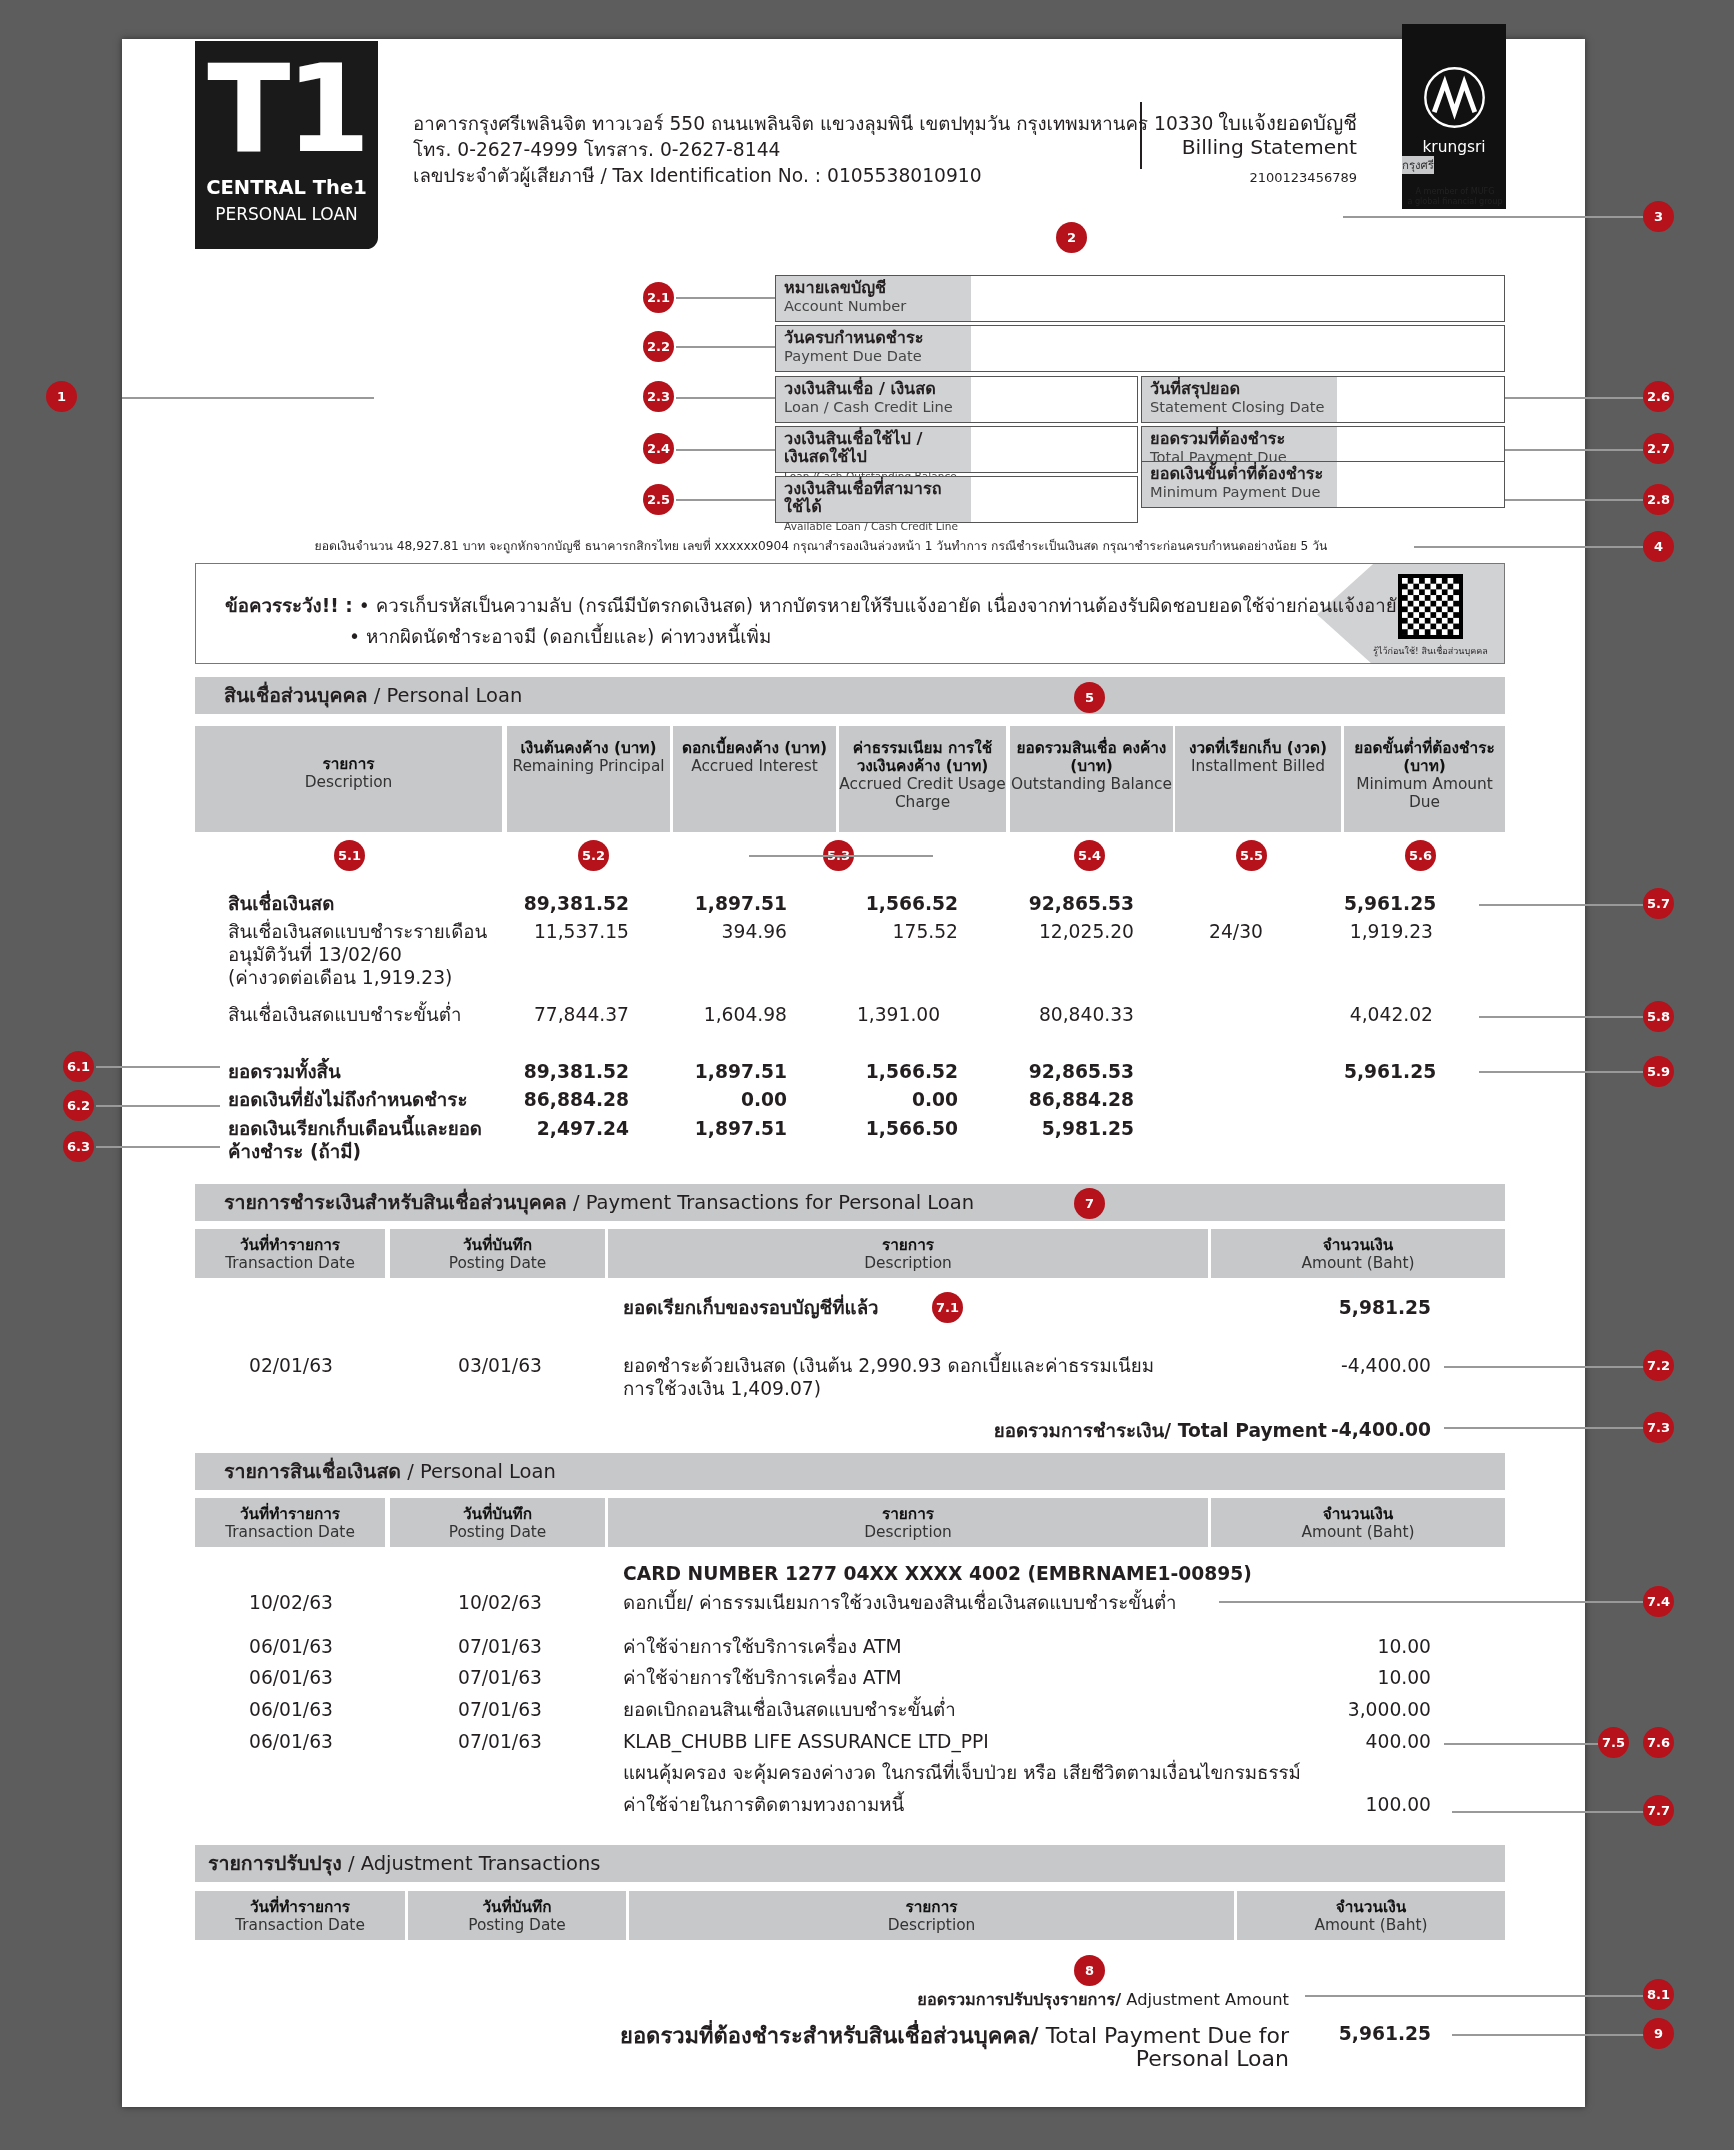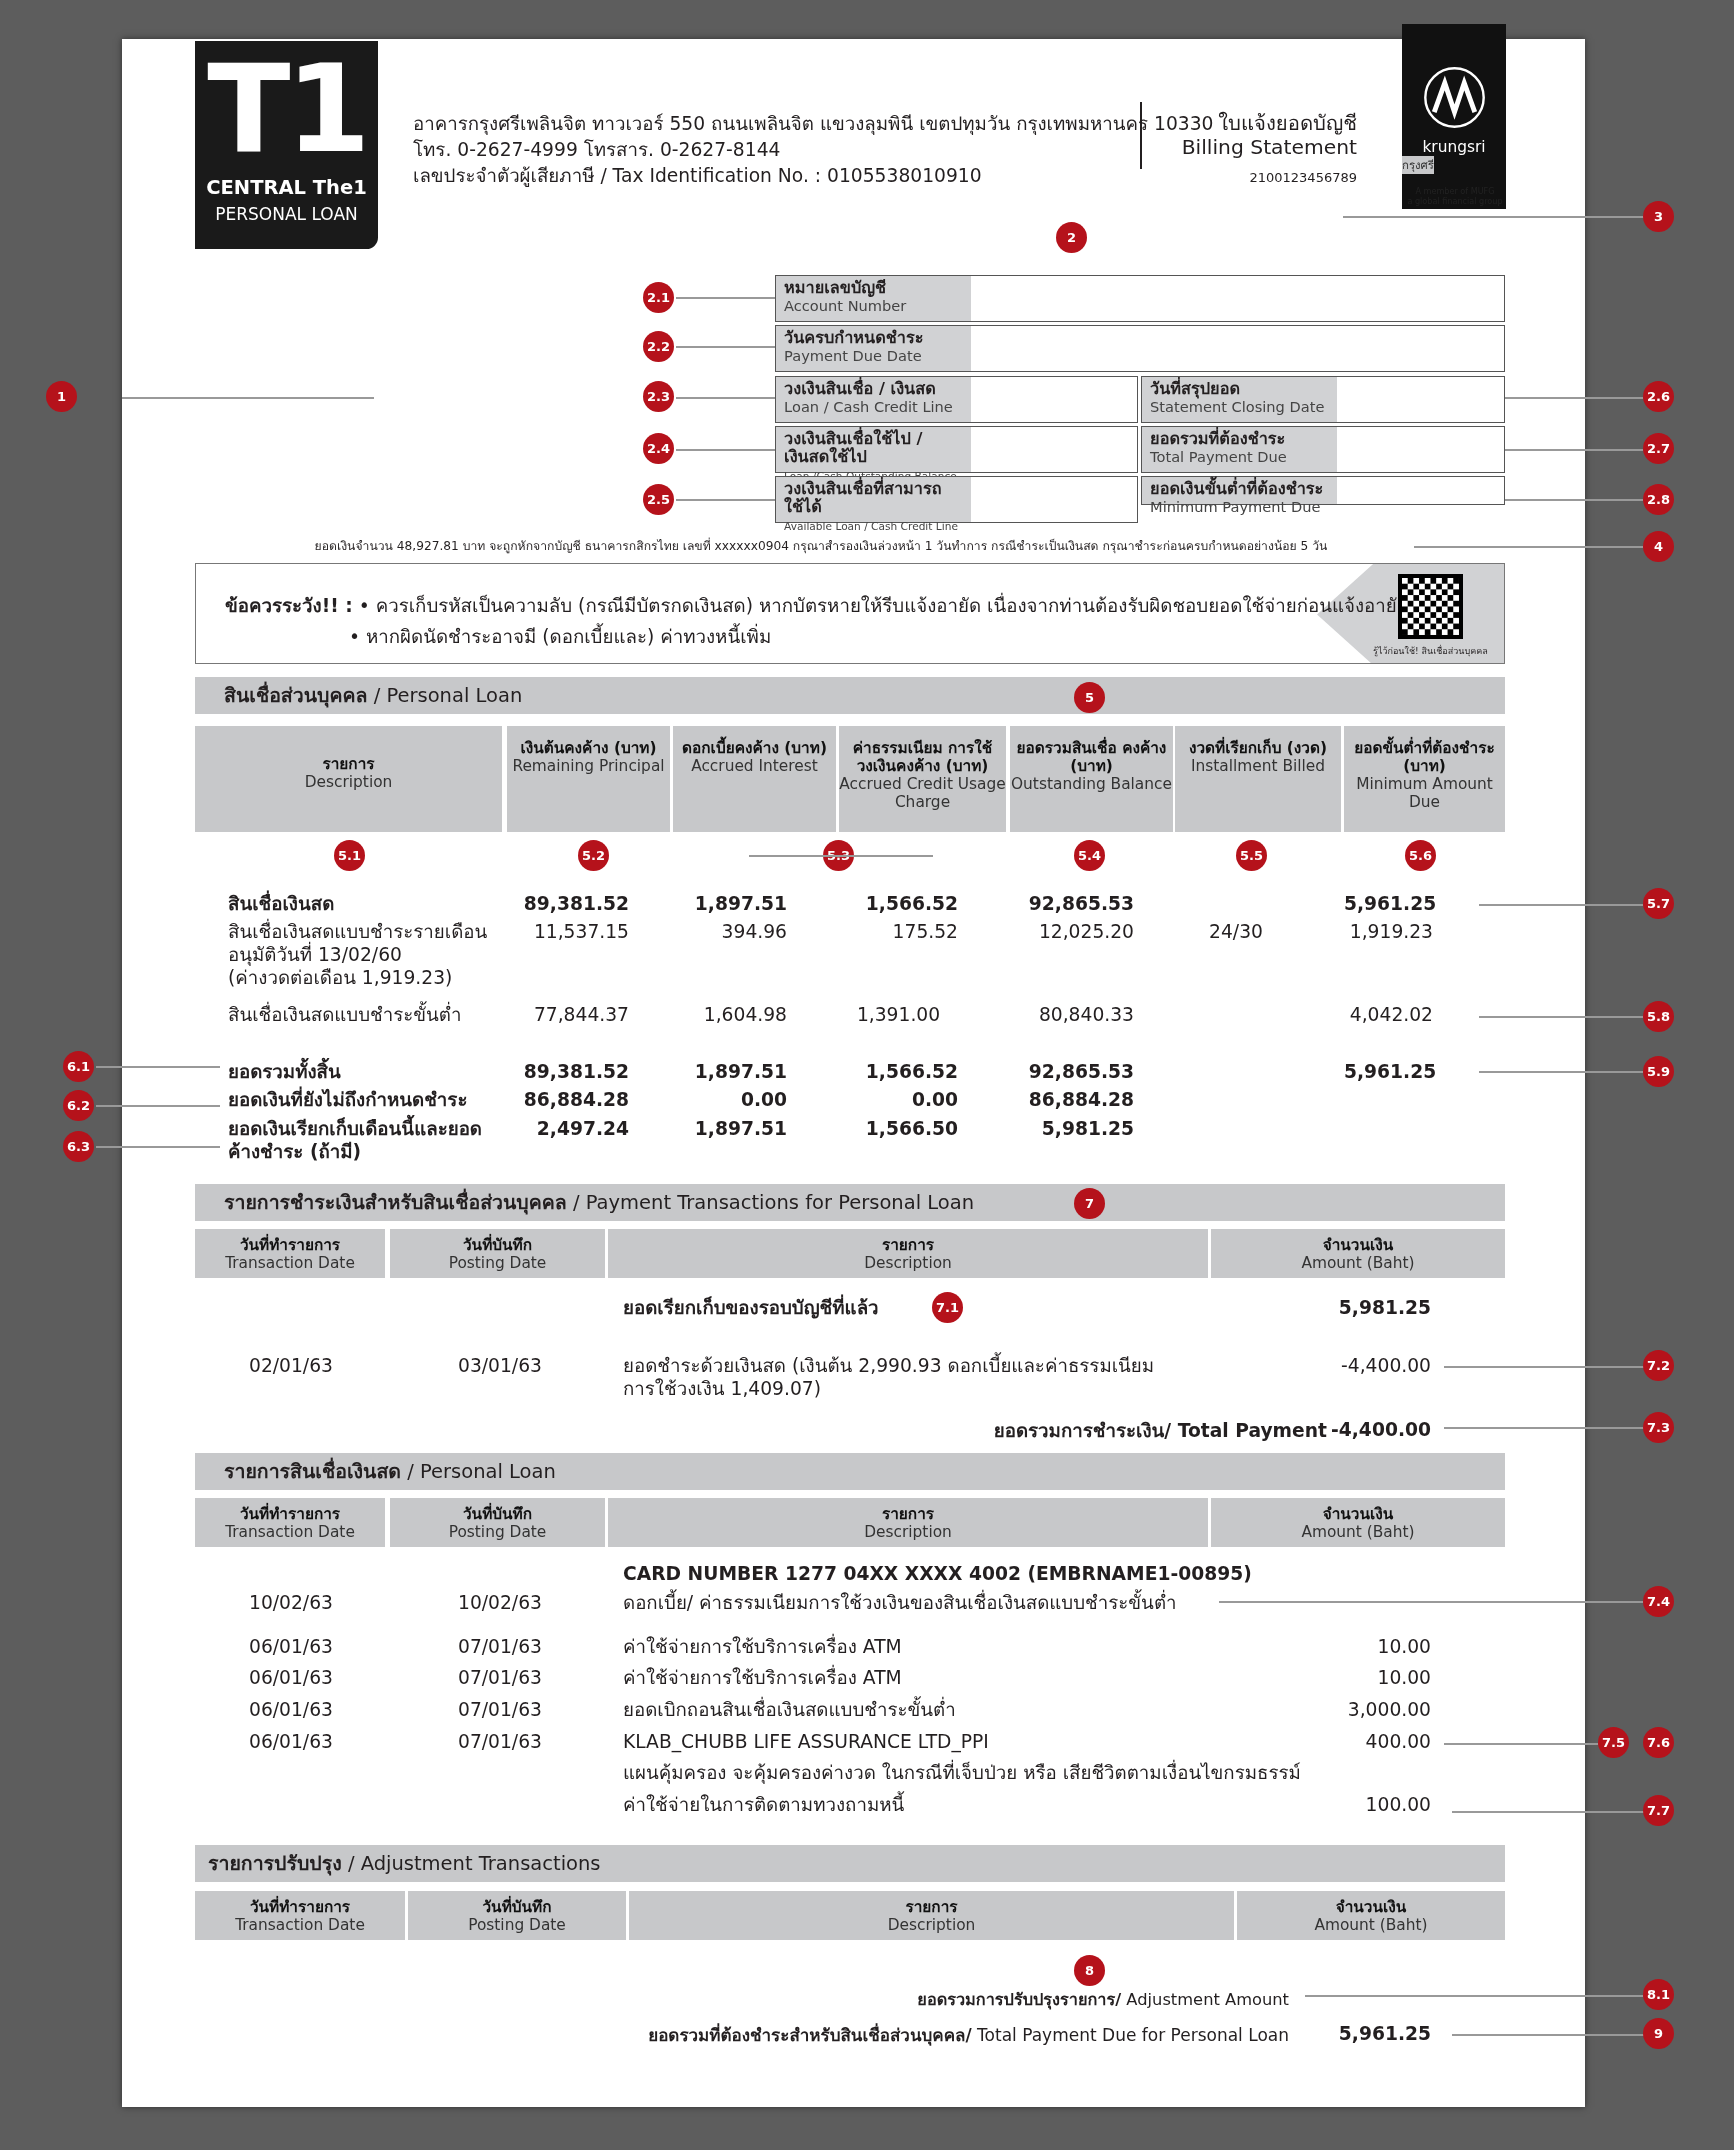--- a/index.html
+++ b/index.html
@@ -89,21 +89,21 @@
 </div>
 <div class="sbox" style="left:775px;top:476px;width:363px;height:47px">
   <div class="lab" style="width:195px"><b>วงเงินสินเชื่อที่สามารถใช้ได้</b><span class="sm">Available Loan / Cash Credit Line</span></div>
 </div>
 <div class="sbox" style="left:1141px;top:376px;width:364px;height:47px">
   <div class="lab" style="width:195px"><b>วันที่สรุปยอด</b><span>Statement Closing Date</span></div>
 </div>
 <div class="sbox" style="left:1141px;top:426px;width:364px;height:47px">
   <div class="lab" style="width:195px"><b>ยอดรวมที่ต้องชำระ</b><span>Total Payment Due</span></div>
 </div>
-<div class="sbox" style="left:1141px;top:476px;width:364px;height:29px">
+<div class="sbox" style="left:1141px;top:461px;width:364px;height:47px">
   <div class="lab" style="width:195px"><b>ยอดเงินขั้นต่ำที่ต้องชำระ</b><span>Minimum Payment Due</span></div>
 </div>
 
 <div class="note">ยอดเงินจำนวน 48,927.81 บาท จะถูกหักจากบัญชี ธนาคารกสิกรไทย เลขที่ xxxxxx0904 กรุณาสำรองเงินล่วงหน้า 1 วันทำการ กรณีชำระเป็นเงินสด กรุณาชำระก่อนครบกำหนดอย่างน้อย 5 วัน</div>
 
 <div class="warn">
   <div class="arrow"></div>
   <div class="t">
     <b>ข้อควรระวัง!! :</b> <span>• ควรเก็บรหัสเป็นความลับ (กรณีมีบัตรกดเงินสด) หากบัตรหายให้รีบแจ้งอายัด เนื่องจากท่านต้องรับผิดชอบยอดใช้จ่ายก่อนแจ้งอายัด</span><br>
     <span style="padding-left:124px">• หากผิดนัดชำระอาจมี (ดอกเบี้ยและ) ค่าทวงหนี้เพิ่ม</span>
@@ -241,21 +241,21 @@
   </div>
 
 <div class="secbar" style="top:1845px;padding-left:13px"><b>รายการปรับปรุง</b> <span>/ Adjustment Transactions</span></div>
 <div id="adj-head">
     <div class="th" style="left:195px;top:1891px;width:210px;height:49px;padding-top:6.5px"><b style="display:block">วันที่ทำรายการ</b><span>Transaction Date</span></div>
     <div class="th" style="left:408px;top:1891px;width:218px;height:49px;padding-top:6.5px"><b style="display:block">วันที่บันทึก</b><span>Posting Date</span></div>
     <div class="th" style="left:629px;top:1891px;width:605px;height:49px;padding-top:6.5px"><b style="display:block">รายการ</b><span>Description</span></div>
     <div class="th" style="left:1237px;top:1891px;width:268px;height:49px;padding-top:6.5px"><b style="display:block">จำนวนเงิน</b><span>Amount (Baht)</span></div>
   </div>
 <div class="row r" style="left:569px;top:1988px;width:720px;font-size:16.3px"><b>ยอดรวมการปรับปรุงรายการ/</b> <span>Adjustment Amount</span></div>
-<div class="row r" style="left:569px;top:2024px;width:720px;font-size:17px"><b>ยอดรวมที่ต้องชำระสำหรับสินเชื่อส่วนบุคคล/</b> <span>Total Payment Due for Personal Loan</span></div>
+<div class="row r" style="left:569px;top:2024px;width:720px;font-size:22px"><b>ยอดรวมที่ต้องชำระสำหรับสินเชื่อส่วนบุคคล/</b> <span>Total Payment Due for Personal Loan</span></div>
 <div class="row bold r" style="left:1252px;top:2022px;width:179px">5,961.25</div>
 
 <div id="badges">
     <div class="lead" style="left:122px;top:397px;width:252px"></div>
     <div class="badge" style="left:46px;top:381px">1</div>
     <div class="badge" style="left:1056px;top:222px">2</div>
     <div class="lead" style="left:676px;top:297px;width:99px"></div>
     <div class="badge" style="left:643px;top:282px">2.1</div>
     <div class="lead" style="left:676px;top:346px;width:99px"></div>
     <div class="badge" style="left:643px;top:331px">2.2</div>

